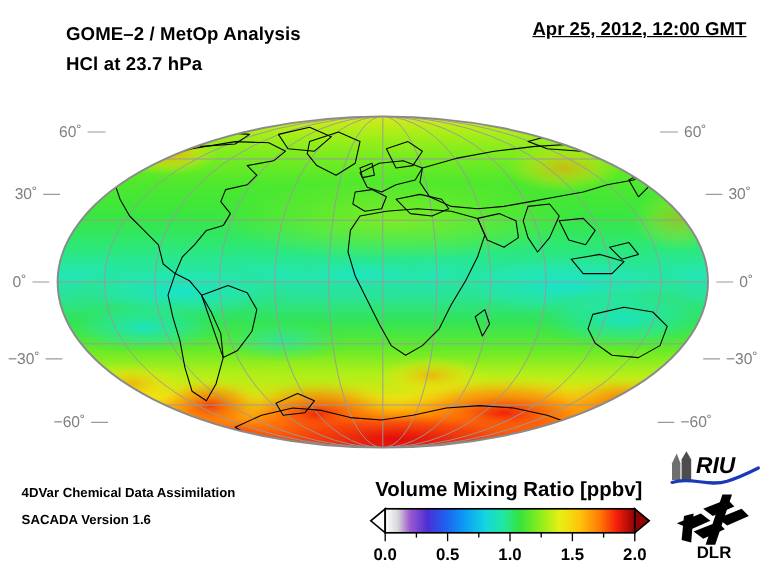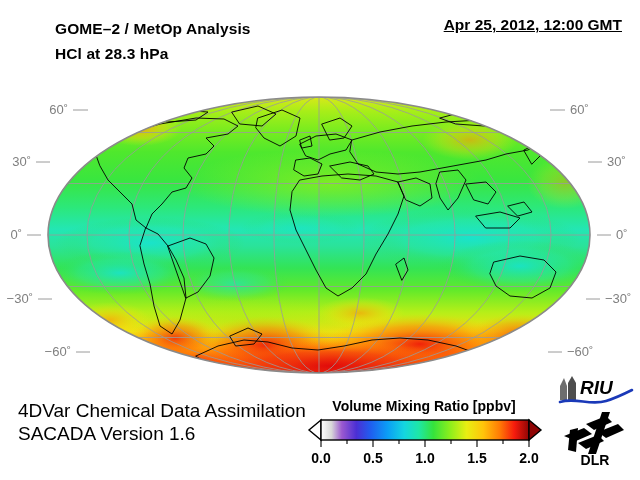--- a/index.html
+++ b/index.html
@@ -61,34 +61,34 @@
   }
 
   
   #footer-text-block {
     position: absolute;
     left: 18px;
     top: 400px;
     line-height: 22.5px;
   }
   .ftr-line {
-    font-size: 19px;
-    font-weight: normal;
+    font-size: 11px;
+    font-weight: bold;
     white-space: nowrap;
   }
 
   
   #colorbar-block {
     position: absolute;
     left: 305px;
     top: 398px;
     width: 245px;
   }
   #colorbar-title {
-    font-size: 14px;
+    font-size: 17px;
     font-weight: bold;
     text-align: center;
     width: 238px;
     white-space: nowrap;
   }
   #colorbar-svg {
     display: block;
     margin-top: 4px;
   }
   .cb-tick-label {
@@ -113,21 +113,21 @@
     font-family: "Liberation Sans", sans-serif;
     font-weight: bold;
     fill: #000000;
   }
 </style>
 </head>
 <body>
 
 <div id="header-title-block">
   <div class="hdr-line">GOME–2 / MetOp Analysis</div>
-  <div class="hdr-line">HCl at 28.3 hPa</div>
+  <div class="hdr-line">HCl at 23.7 hPa</div>
 </div>
 <div id="header-datetime">Apr 25, 2012, 12:00 GMT</div>
 
 <div id="map-panel">
   <svg id="map-svg" width="640" height="296" viewBox="0 0 640 296">
     <defs>
 
       <clipPath id="globeClip">
         <ellipse cx="319" cy="147" rx="271" ry="138"></ellipse>
       </clipPath>

